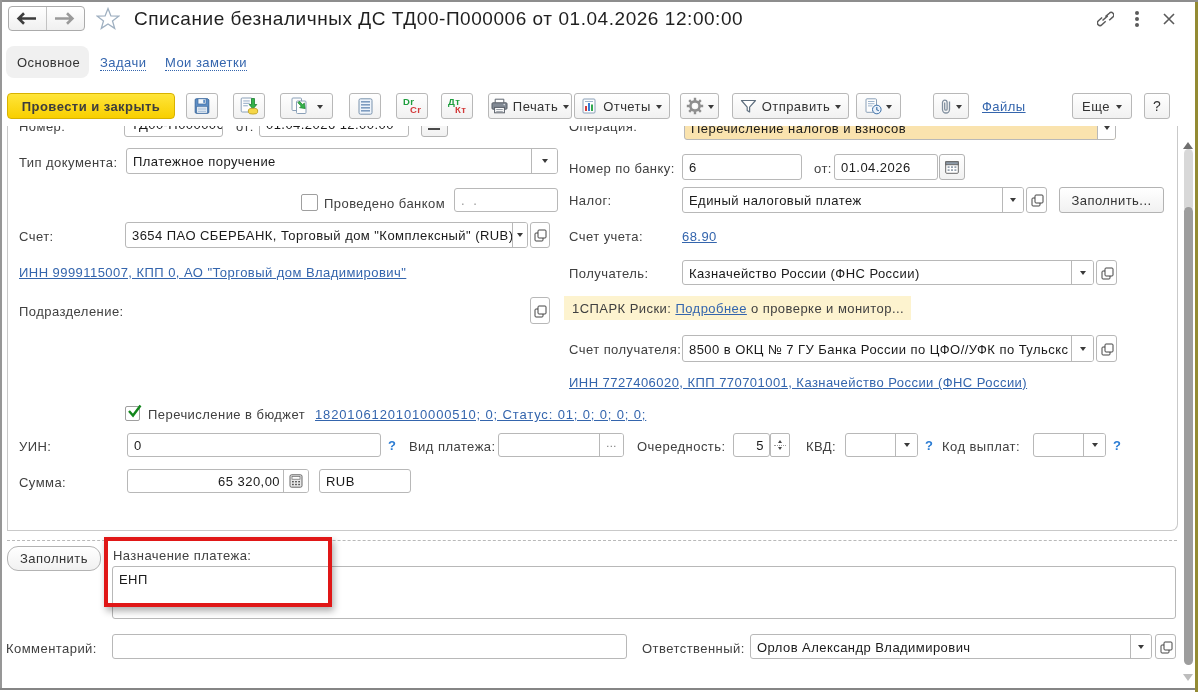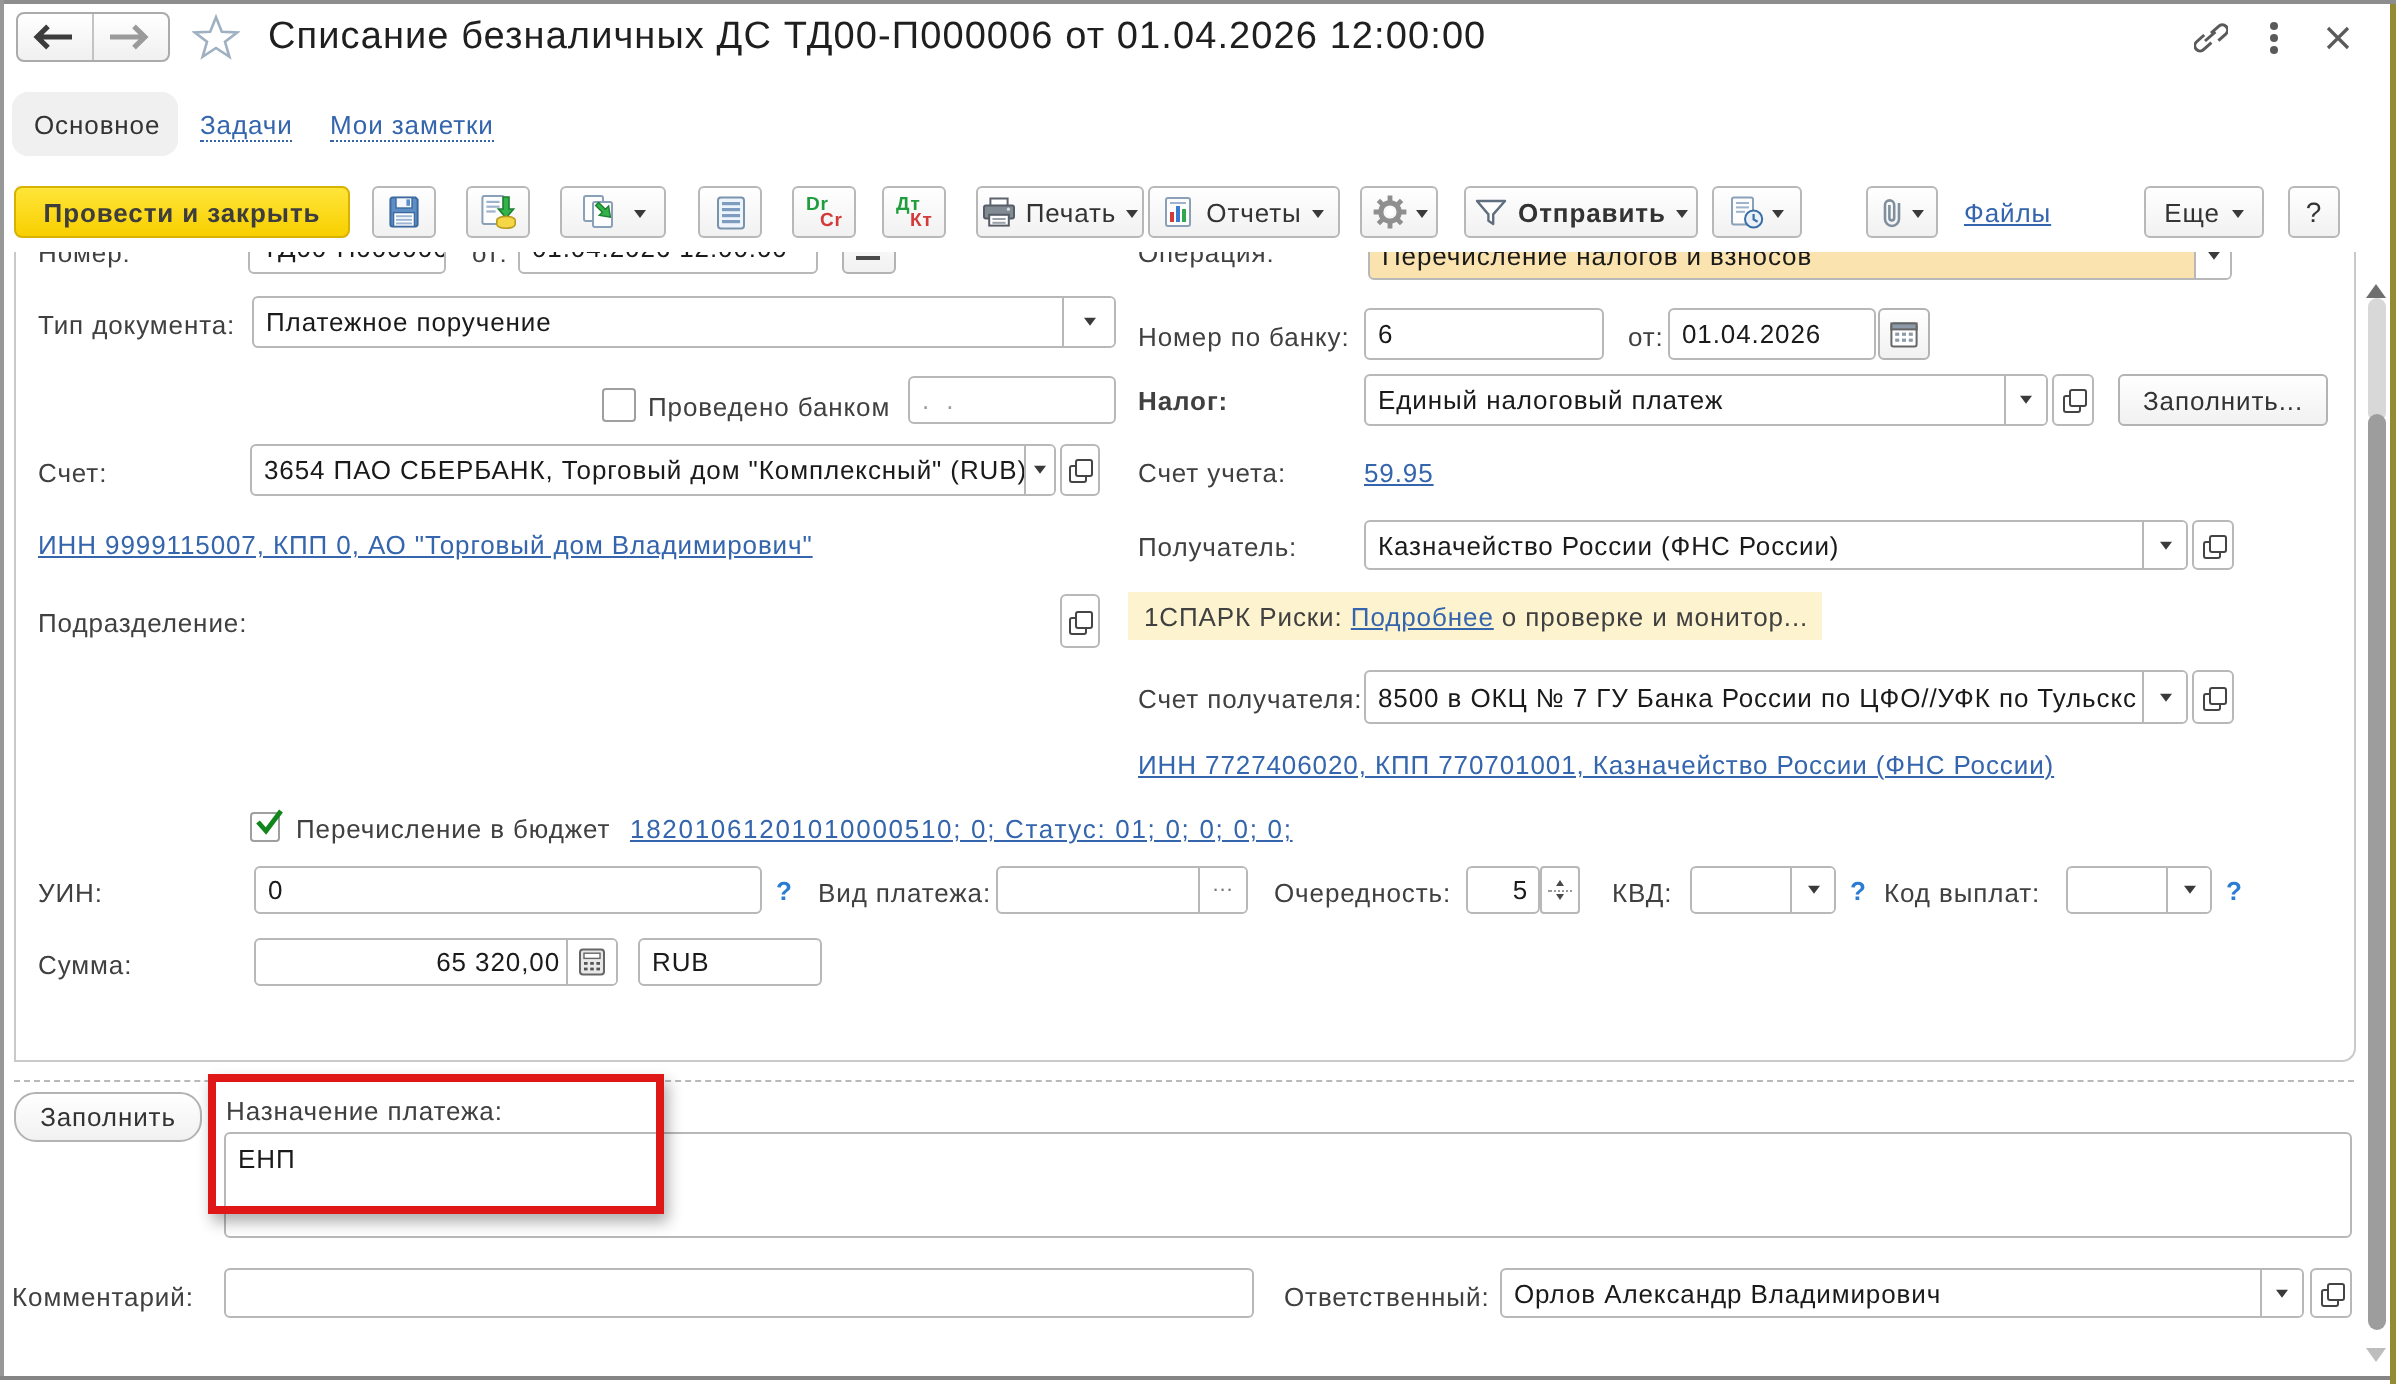--- a/index.html
+++ b/index.html
@@ -136,21 +136,21 @@
         <g fill="none" stroke="#8f8f8f">
           <circle cx="9" cy="9" r="4.6" stroke-width="2.6"></circle>
           <g stroke-width="2.4">
             <path d="M9 0.8 v3 M9 14.2 v3 M0.8 9 h3 M14.2 9 h3 M3.2 3.2 l2.1 2.1 M12.7 12.7 l2.1 2.1 M14.8 3.2 l-2.1 2.1 M5.3 12.7 l-2.1 2.1"></path>
           </g>
         </g>
         <circle cx="9" cy="9" r="2" fill="#fff"></circle>
       </svg>
     <span style="width:0;height:0;border:3.5px solid transparent;border-top:4.5px solid #3a3a3a;margin-top:4px;"></span>
   </div>
-  <div class="toolbtn" style="left:732px;width:117px;gap:5px;font-size:13px;color:#333;font-weight:bold;">
+  <div class="toolbtn" style="left:732px;width:117px;gap:5px;font-size:13px;color:#333;">
     <svg width="17" height="15" viewBox="0 0 17 15">
         <path d="M1.5 1.5 h14 L9.6 8.2 v4.8 l-2.4 -1.6 V8.2 Z" fill="#fff" stroke="#5f6f7f" stroke-width="1.2" stroke-linejoin="round"></path>
       </svg>
     <span>Отправить</span>
     <span style="width:0;height:0;border:3.5px solid transparent;border-top:4.5px solid #3a3a3a;margin-top:4px;"></span>
   </div>
   <div class="toolbtn" style="left:856px;width:45px;gap:4px;">
     <svg width="17" height="17" viewBox="0 0 17 17">
         <rect x="1" y="0.8" width="10.5" height="13.5" rx="1" fill="#fdfdfd" stroke="#8aa0b8"></rect>
         <rect x="3" y="3" width="6.5" height="1" fill="#9db4cc"></rect>
@@ -223,21 +223,21 @@
               <rect x="9.4" y="9.3" width="2" height="1.6"></rect>
             </g>
           </svg>
     </div>
 
     <div class="abs" style="left:301px;top:194px;width:17px;height:17px;background:#fff;border:1px solid #9f9f9f;border-radius:2px;"></div>
     <div class="lbl" style="left:324px;top:196px;">Проведено банком</div>
     <div class="inp" style="left:454px;top:188px;width:104px;height:24px;color:#9a9a9a;">
           <span class="tx">.&nbsp;&nbsp;.</span>
         </div>
-    <div class="lbl" style="left:569px;top:193px;font-weight:bold;">Налог:</div>
+    <div class="lbl" style="left:569px;top:193px;">Налог:</div>
     <div class="inp" style="left:682px;top:187px;width:342px;height:26px;">
           <span class="tx">Единый налоговый платеж</span>
       <div class="dd" style="right:0;width:21px;">
             <span class="tri"></span>
           </div>
         </div>
     <div class="openbtn" style="left:1026px;top:187px;width:21px;height:26px;">
       <svg style="position:absolute;left:4px;top:6px;" width="13" height="13" viewBox="0 0 13 13">
             <rect x="1" y="4" width="8" height="8" rx="1" fill="#fff" stroke="#444"></rect>
             <rect x="4" y="1" width="8" height="8" rx="1" fill="#fff" stroke="#444"></rect>
@@ -252,21 +252,21 @@
             <span class="tri"></span>
           </div>
         </div>
     <div class="openbtn" style="left:530px;top:222px;width:20px;height:26px;">
       <svg style="position:absolute;left:3px;top:6px;" width="13" height="13" viewBox="0 0 13 13">
             <rect x="1" y="4" width="8" height="8" rx="1" fill="#fff" stroke="#444"></rect>
             <rect x="4" y="1" width="8" height="8" rx="1" fill="#fff" stroke="#444"></rect>
           </svg>
     </div>
     <div class="lbl" style="left:569px;top:229px;">Счет учета:</div>
-    <div class="abs" style="left:682px;top:229px;font-size:13px;"><span class="link">59.95</span></div>
+    <div class="abs" style="left:682px;top:229px;font-size:13px;"><span class="link">68.90</span></div>
 
     <div class="abs" style="left:19px;top:265px;font-size:13px;"><span class="link">ИНН 9999115007, КПП 0, АО "Торговый дом Владимирович"</span></div>
     <div class="lbl" style="left:569px;top:266px;">Получатель:</div>
     <div class="inp" style="left:682px;top:260px;width:412px;height:25px;">
           <span class="tx">Казначейство России (ФНС России)</span>
       <div class="dd" style="right:0;width:22px;">
             <span class="tri"></span>
           </div>
         </div>
     <div class="openbtn" style="left:1096px;top:260px;width:21px;height:25px;">

